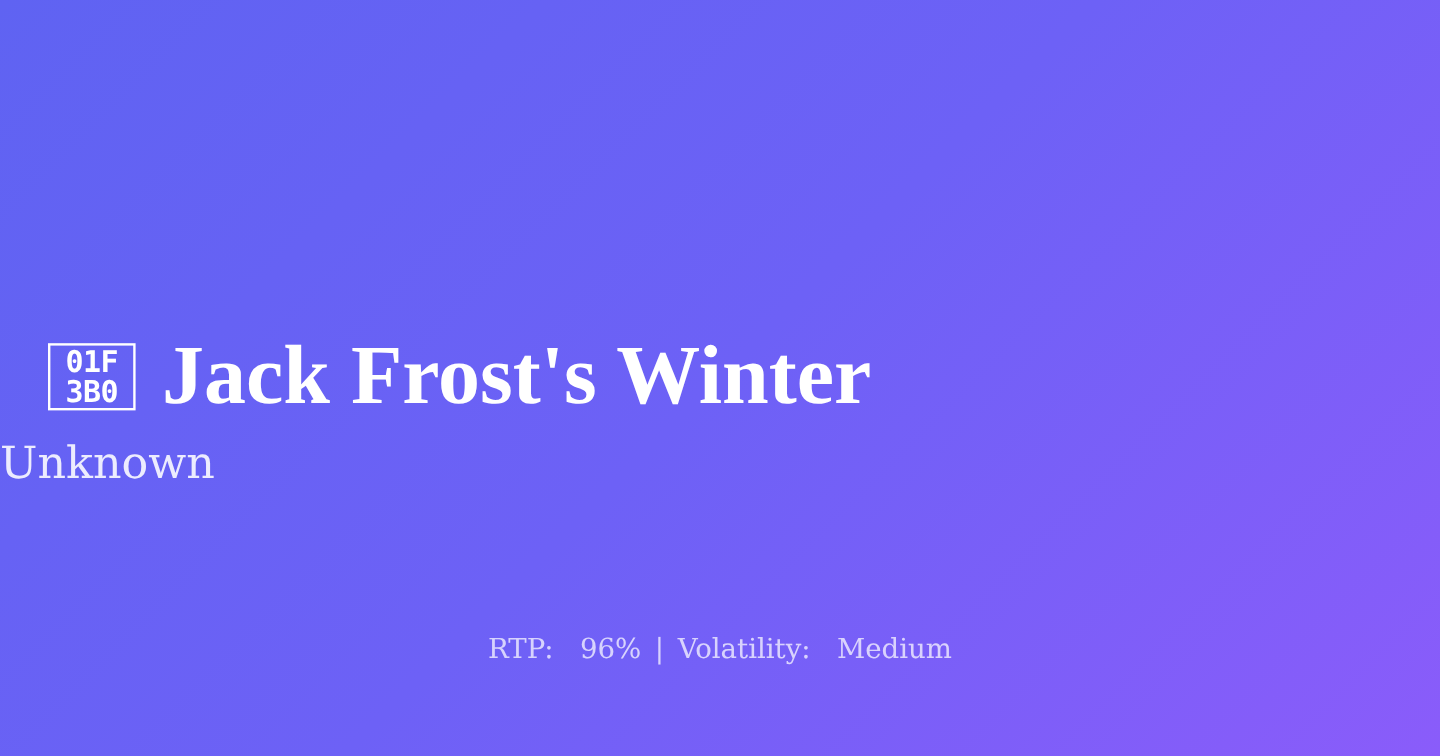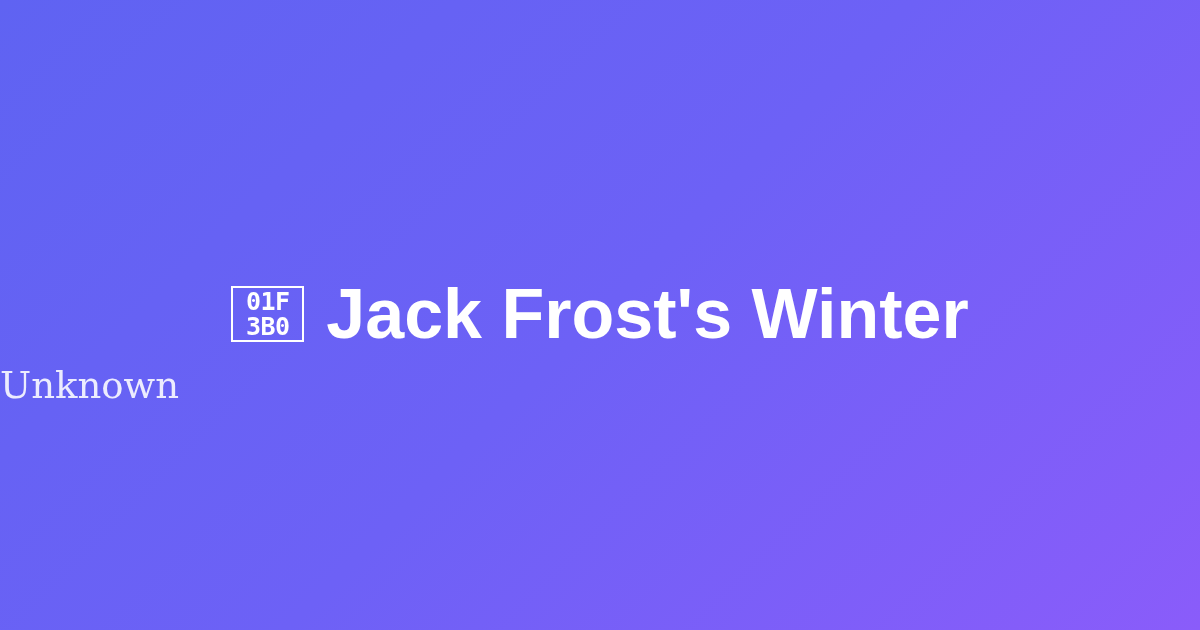--- a/index.html
+++ b/index.html
@@ -28,21 +28,20 @@
   }
 
   
   .title-row {
     position: absolute;
     top: 232px;
     left: 0;
     right: 0;
     display: flex;
     align-items: center;
-    justify-content: center;
     gap: 22px;
     padding: 0 40px;
     box-sizing: border-box;
   }
 
   
   .tofu-glyph {
     box-sizing: border-box;
     display: flex;
     flex-direction: column;
@@ -58,21 +57,21 @@
     letter-spacing: -0.5px;
     color: #ffffff;
     flex: 0 0 auto;
   }
 
   .tofu-glyph .tofu-row {
     display: block;
   }
 
   .game-title {
-    font-family: Liberation Sans, sans-serif;
+    font-family: Liberation Serif, serif;
     font-size: 70px;
     font-weight: 700;
     line-height: 1;
     color: #ffffff;
     white-space: nowrap;
     letter-spacing: 0px;
   }
 
   
   .provider-name {
@@ -115,14 +114,23 @@
     <span class="tofu-glyph">
       <span class="tofu-row">01F</span>
       <span class="tofu-row">3B0</span>
     </span>
 
     <h1 class="game-title">Jack Frost's Winter</h1>
   </div>
 
   <div class="provider-name">Unknown</div>
 
+  <div class="meta-line">
+    <span>RTP:</span>
+    <span>&nbsp;</span>
+    <span>96%</span>
+    <span class="meta-sep">|</span>
+    <span>Volatility:</span>
+    <span>&nbsp;</span>
+    <span>Medium</span>
+  </div>
 
 </div>
 
 </body></html>

